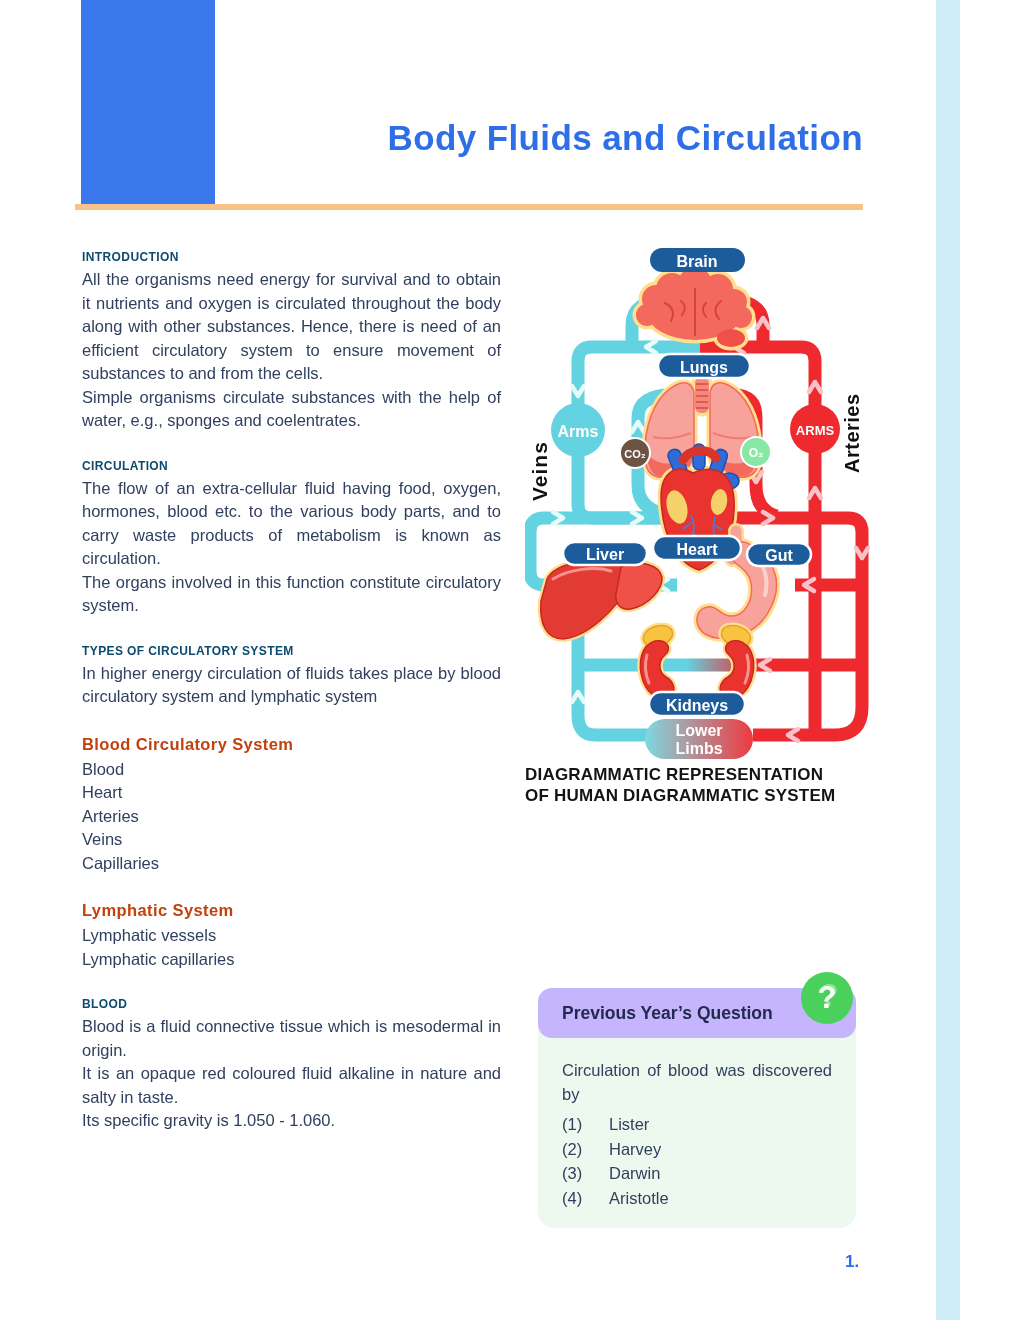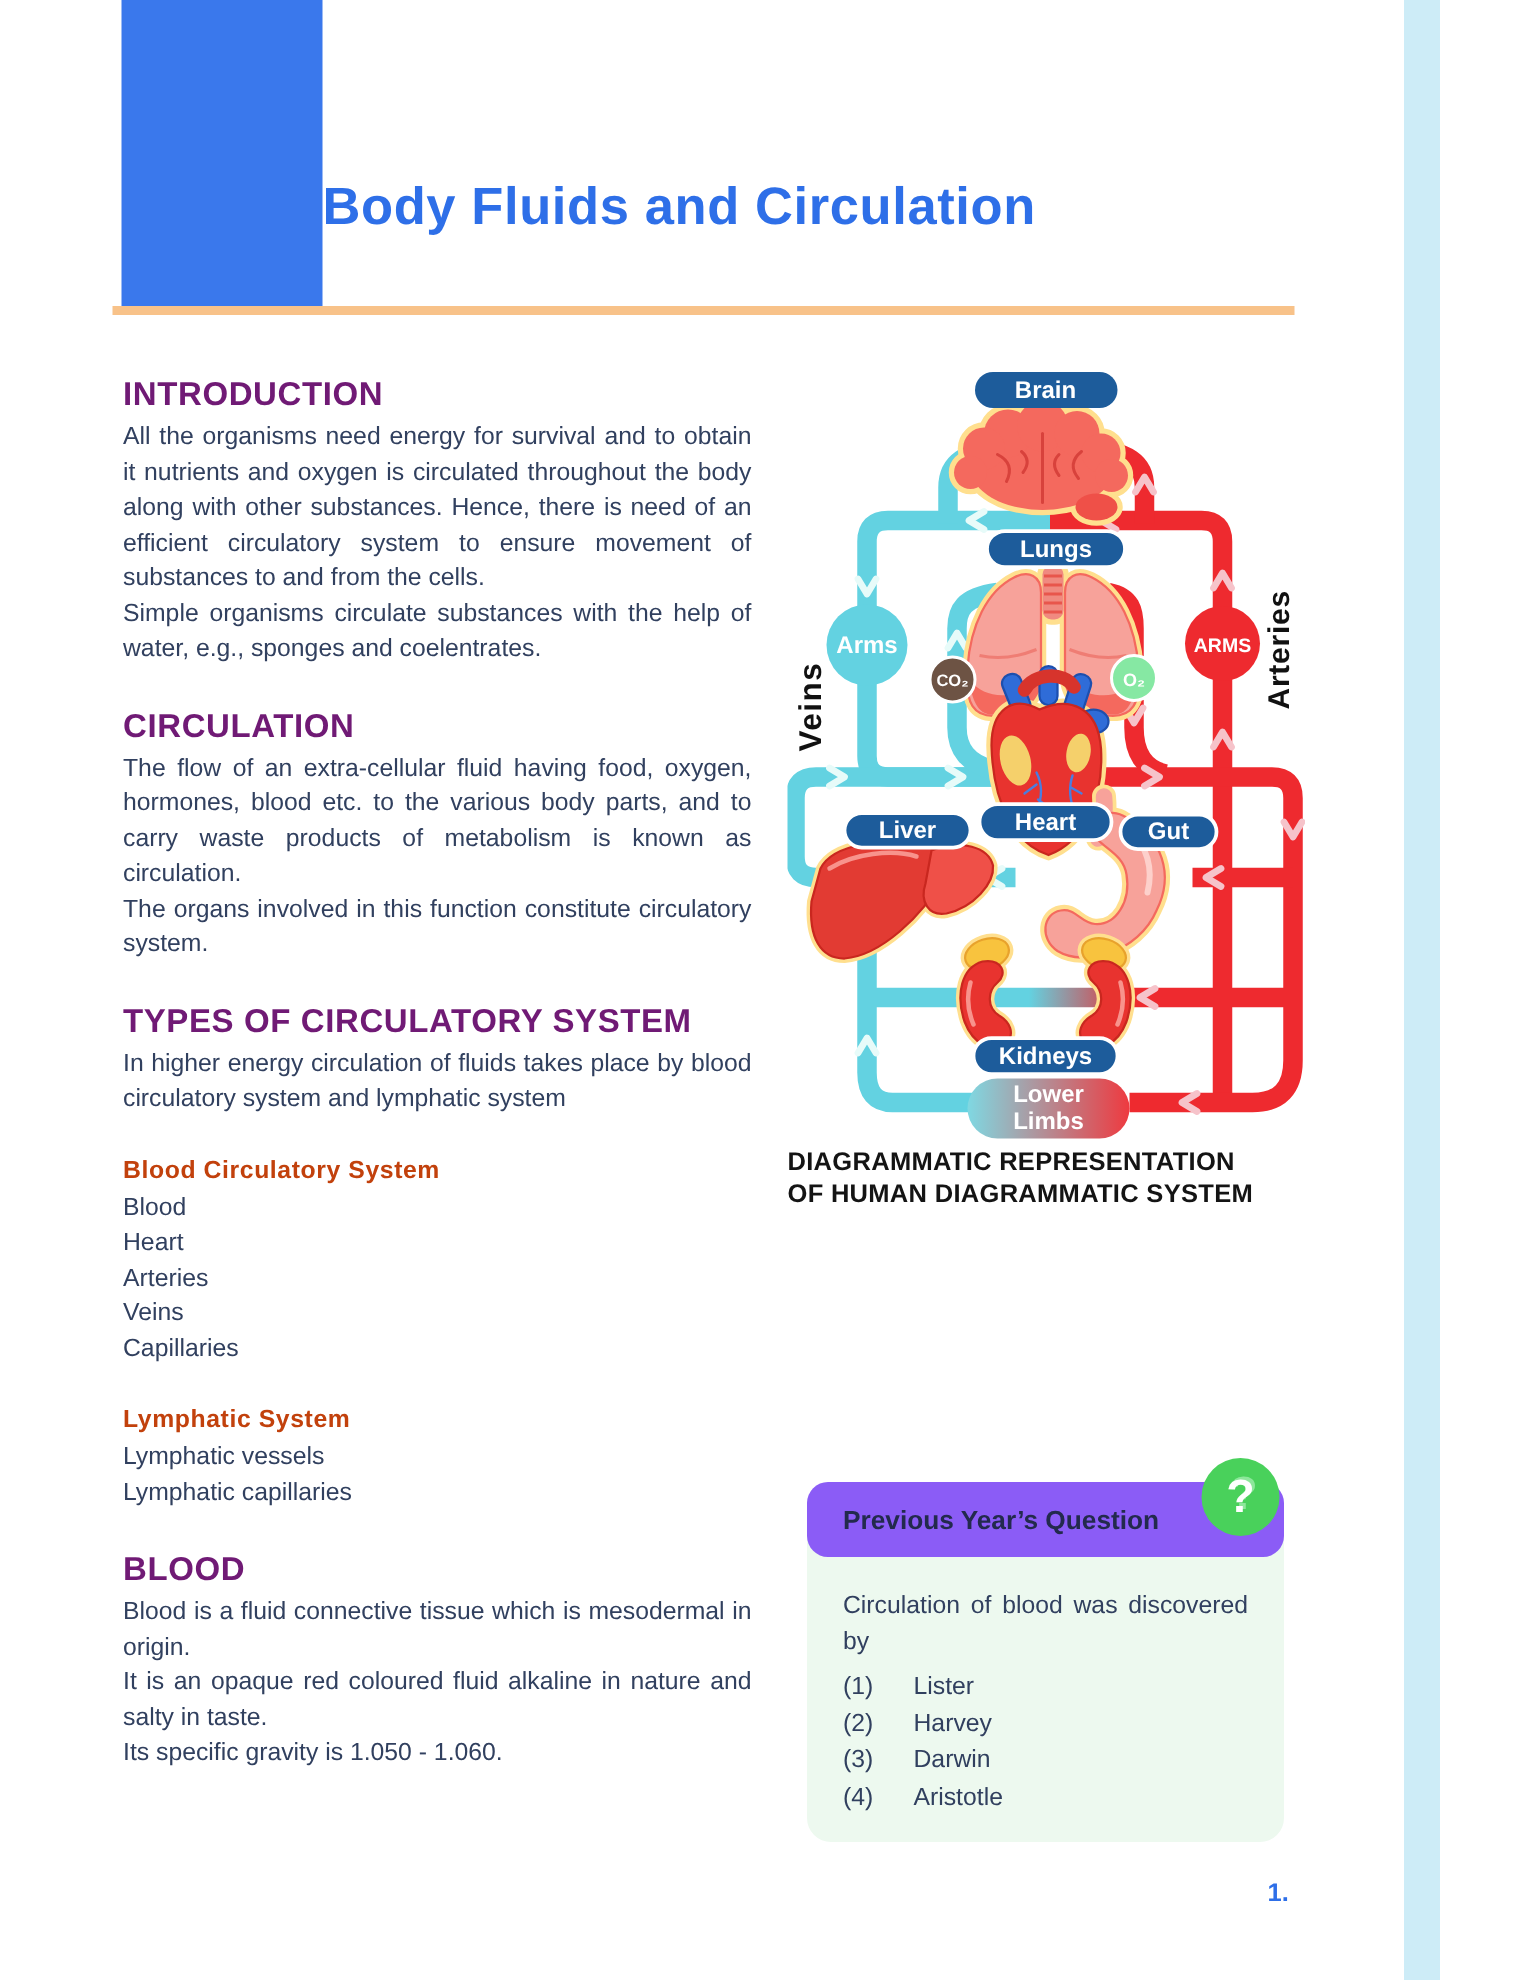--- a/index.html
+++ b/index.html
@@ -2,44 +2,44 @@
 <html><head>
 <meta charset="utf-8">
 <style>
   * { margin:0; padding:0; box-sizing:border-box; }
   html,body { width:1020px; height:1320px; background:#ffffff;
     font-family:"Liberation Sans", sans-serif; }
   #page { position:relative; width:1020px; height:1320px; background:#fff; overflow:hidden; }
 
   
   .hdr-block { position:absolute; left:81px; top:0; width:134px; height:204px; background:#3a78ec; }
-  .hdr-title { position:absolute; left:215px; top:118px; width:648px; text-align:left;
+  .hdr-title { position:absolute; left:215px; top:118px; width:648px; text-align:right;
     font-size:35px; font-weight:bold; color:#2e6fe8; letter-spacing:0.4px; }
   .hdr-rule { position:absolute; left:75px; top:204px; width:788px; height:6px; background:#f8c289; }
   .side-bar { position:absolute; left:936px; top:0; width:24px; height:1320px; background:#cdecf7; }
 
   
   .left-col { position:absolute; left:82px; top:250px; width:419px; color:#31405f; }
-  .sec-h { font-size:22px; font-weight:bold; color:#701a75; letter-spacing:0.4px; margin:26px 0 4px 0; }
+  .sec-h { font-size:12px; font-weight:bold; color:#0c4a6e; letter-spacing:0.4px; margin:26px 0 4px 0; }
   .sec-h.first { margin-top:0; }
   .sec-h.blue { color:#c2410c; font-size:16.5px; }
   .para { font-size:16.5px; line-height:23.5px; text-align:justify; }
   .plain { font-size:16.5px; line-height:23.5px; }
 
   
   .diagram { position:absolute; left:525px; top:245px; width:345px; }
   .diagram svg { display:block; }
   .caption { margin-top:4px; font-size:17px; font-weight:bold;
     color:#141414; line-height:21px; letter-spacing:0.2px; }
   svg text { font-family:"Liberation Sans", sans-serif; }
 
   
   .qbox { position:absolute; left:538px; top:988px; width:318px; background:#edf9ef;
     border-radius:16px; padding-bottom:18px; }
-  .qbox-head { position:relative; background:#8b5cf6; border-radius:14px; height:50px;
+  .qbox-head { position:relative; background:#c4b5fd; border-radius:14px; height:50px;
     display:flex; align-items:center; padding-left:24px; }
   .qbox-head-label { font-size:17.5px; font-weight:bold; color:#232a4d; }
   .q-icon { position:absolute; left:263px; top:-16px; width:52px; height:52px; background:#49d15b;
     border-radius:50%; color:#ffffff; font-size:31px; font-weight:bold; text-align:center;
     line-height:52px; text-shadow:2px -2px 0 #8ce79a; }
   .q-text { padding:20px 24px 4px 24px; font-size:16.5px; line-height:24px;
     color:#31405f; text-align:justify; }
   .q-opts { padding:2px 24px 0 24px; }
   .q-opt { display:flex; font-size:16.5px; line-height:24.5px; color:#31405f; }
   .q-opt .num { width:47px; flex:none; }

